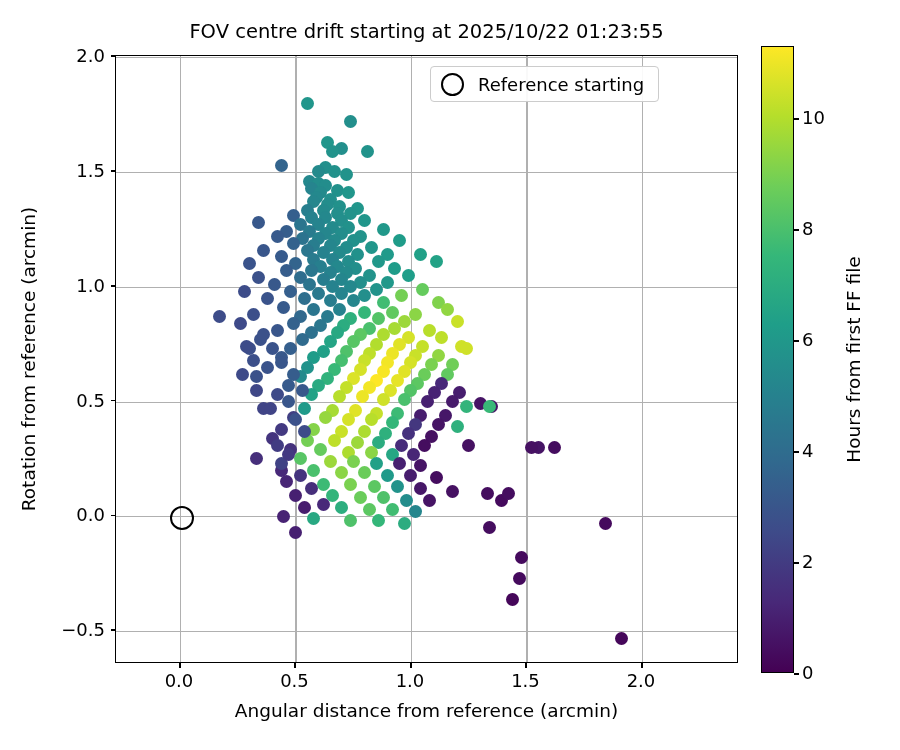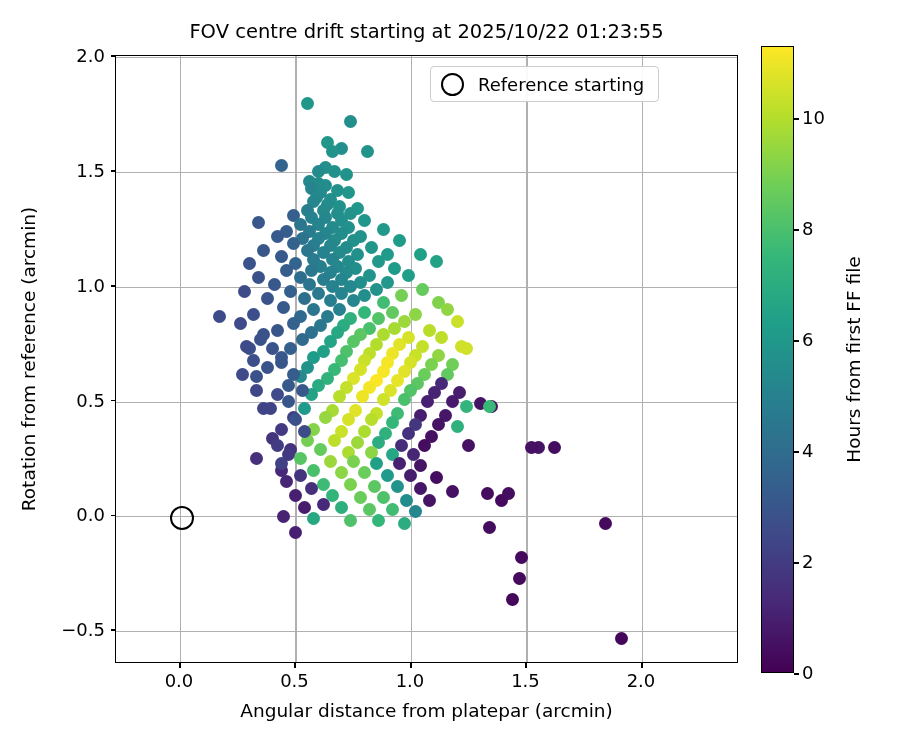--- a/index.html
+++ b/index.html
@@ -397,21 +397,21 @@
     </div>
   <div id="ylabels">
       <div class="tl-y" style="top: 630.166px;">−0.5</div>
       <div class="tl-y" style="top: 515.363px;">0.0</div>
       <div class="tl-y" style="top: 400.559px;">0.5</div>
       <div class="tl-y" style="top: 285.755px;">1.0</div>
       <div class="tl-y" style="top: 170.952px;">1.5</div>
       <div class="tl-y" style="top: 56.148px;">2.0</div>
     </div>
 
-  <div id="xlabel">Angular distance from platepar (arcmin)</div>
+  <div id="xlabel">Angular distance from reference (arcmin)</div>
   <div id="ylabel">Rotation from reference (arcmin)</div>
 
   <div id="legend">
     <span class="lmark"></span>
     <span class="ltext">Reference starting</span>
   </div>
 
   <div id="cbar" style="background: linear-gradient(to top, rgb(68, 1, 84), rgb(72, 40, 120), rgb(62, 74, 137), rgb(49, 104, 142), rgb(38, 130, 142), rgb(31, 158, 137), rgb(53, 183, 121), rgb(110, 206, 88), rgb(181, 222, 43), rgb(253, 231, 37));"></div>
   <div id="cbarticklayer">
       <div class="ctick" style="top: 673px;"></div>

